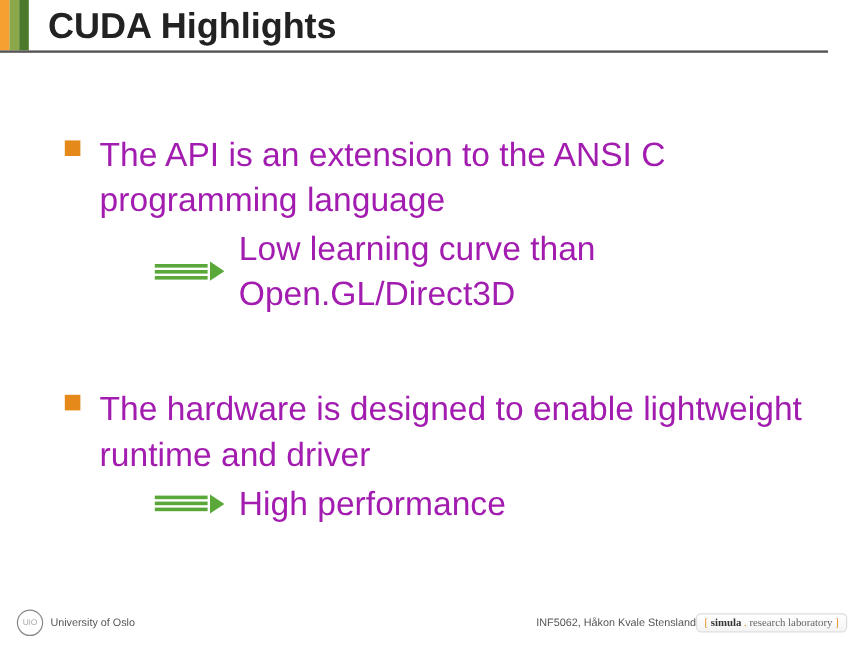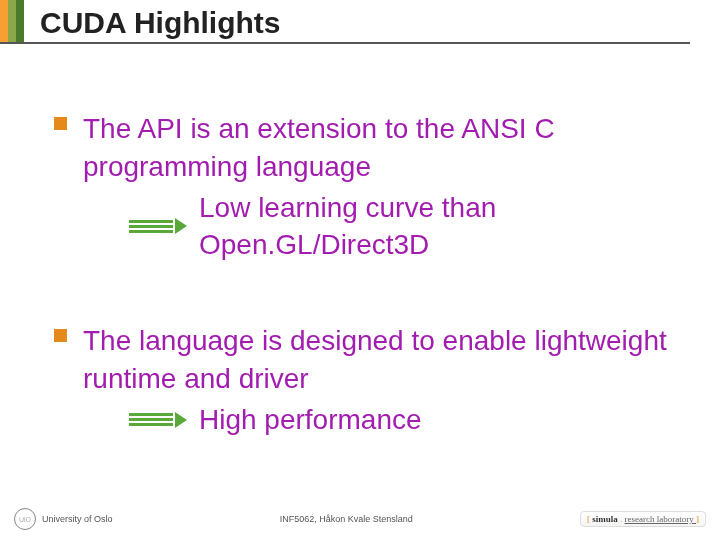--- a/index.html
+++ b/index.html
@@ -121,29 +121,29 @@
       border: 1px solid #888;
       border-radius: 50%;
       display: flex;
       align-items: center;
       justify-content: center;
       font-size: 7px;
       color: #aaa;
     }
     .footer-mid {
       flex: 1;
-      text-align: center;
+      text-align: right;
     }
     .footer-right {
       font-family: Georgia, serif;
     }
     .footer-right .sim-b { color: #e58a1a; }
     .footer-right .sim-name { color: #333; font-weight: bold; }
     .footer-right .sim-dot { color: #e58a1a; }
-    .footer-right .sim-lab { color: #666; text-decoration: underline; }
+    .footer-right .sim-lab { color: #666; }
     .simula-box {
       display: inline-block;
       border: 1px solid #ddd;
       border-radius: 4px;
       padding: 2px 6px;
       background: linear-gradient(#fff,#f4f4f4);
     }
   </style>
 </head>
 <body>
@@ -175,21 +175,21 @@
           <span class="arrow-head"></span>
         </span>
         <span>Low learning curve than Open.GL/Direct3D</span>
       </div>
     </div>
   </div>
 
   <div class="bullet-item">
     <div class="sq-bullet"></div>
     <div class="bullet-body">
-      <div>The language is designed to enable lightweight</div>
+      <div>The hardware is designed to enable lightweight</div>
       <div>runtime and driver</div>
       <div class="sub-line">
         <span class="arrow">
           <span class="arrow-stripes">
               <div></div>
               <div></div>
               <div></div>
             </span>
           <span class="arrow-head"></span>
         </span>

